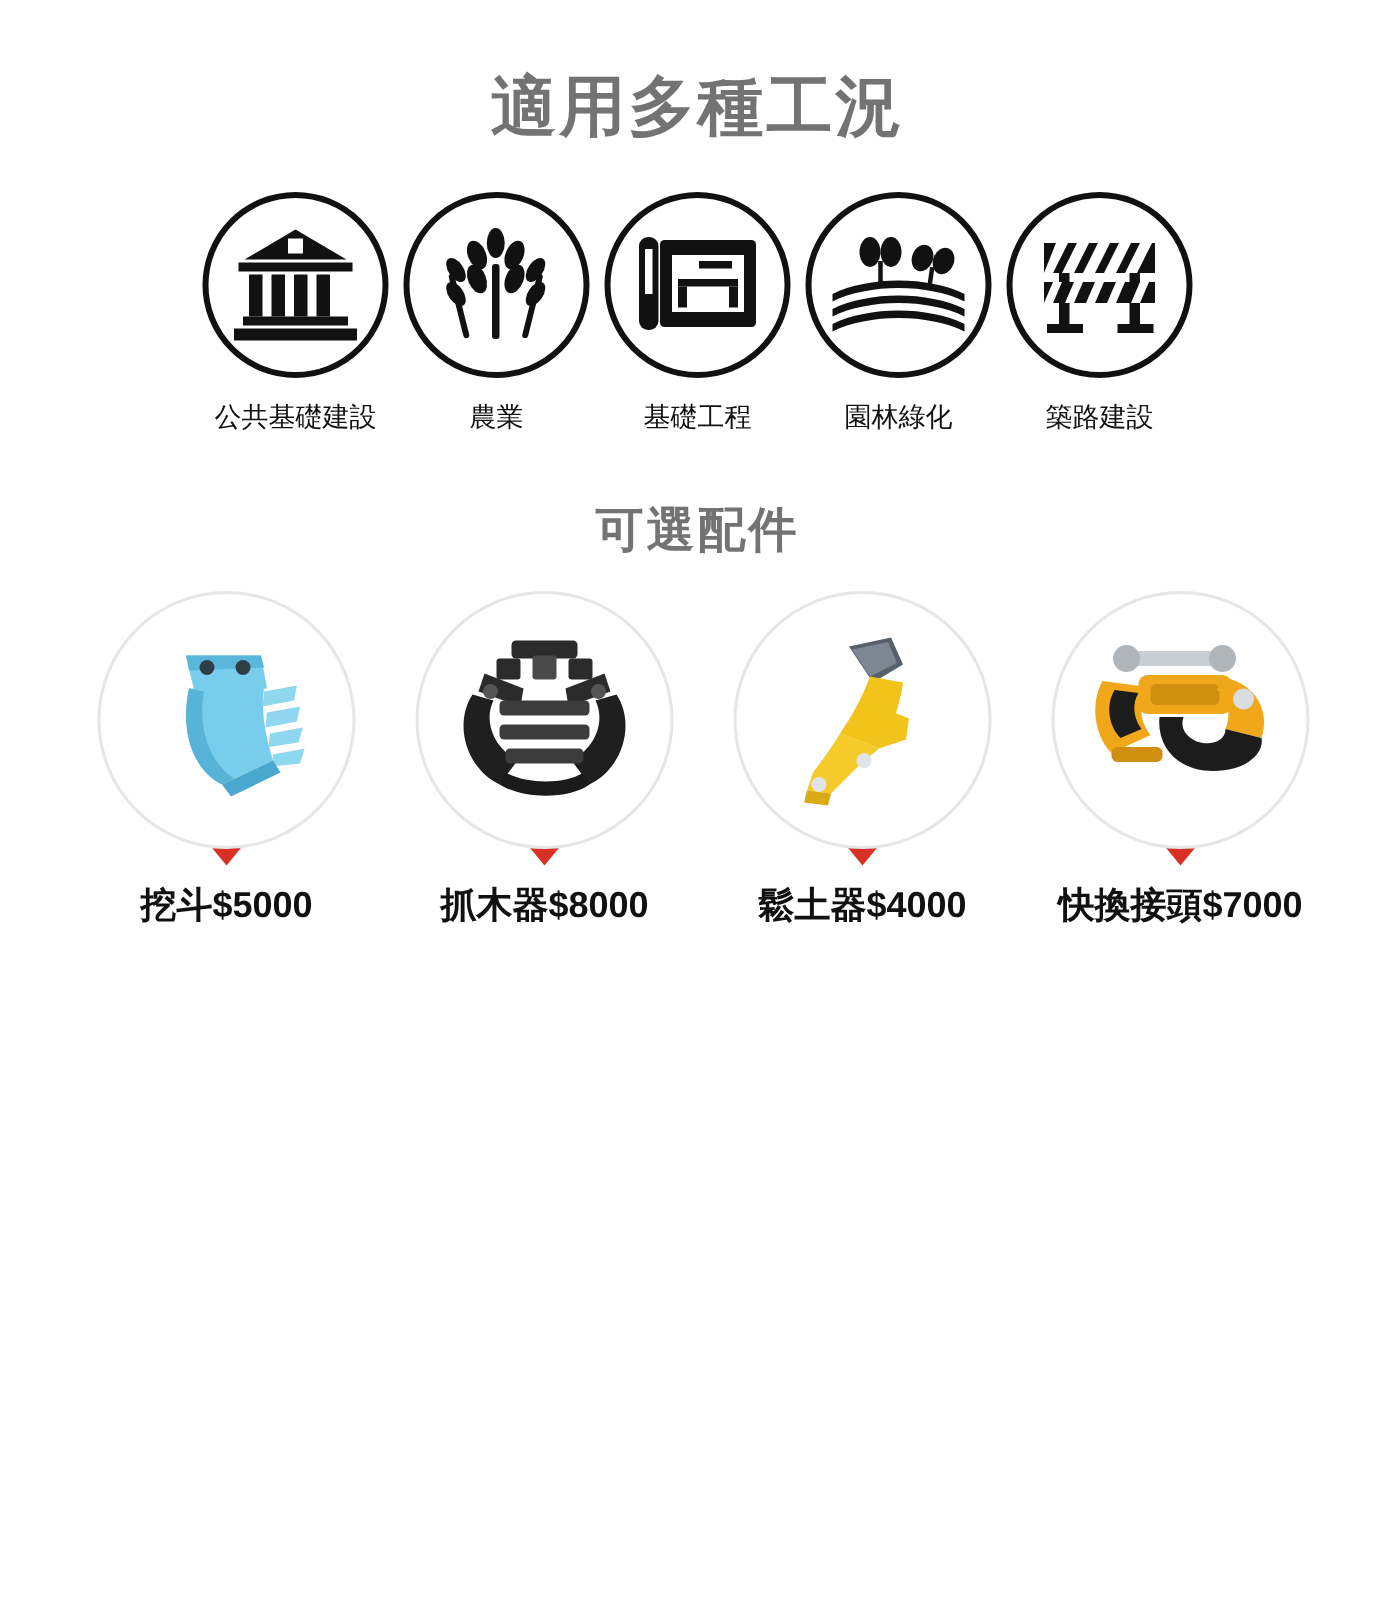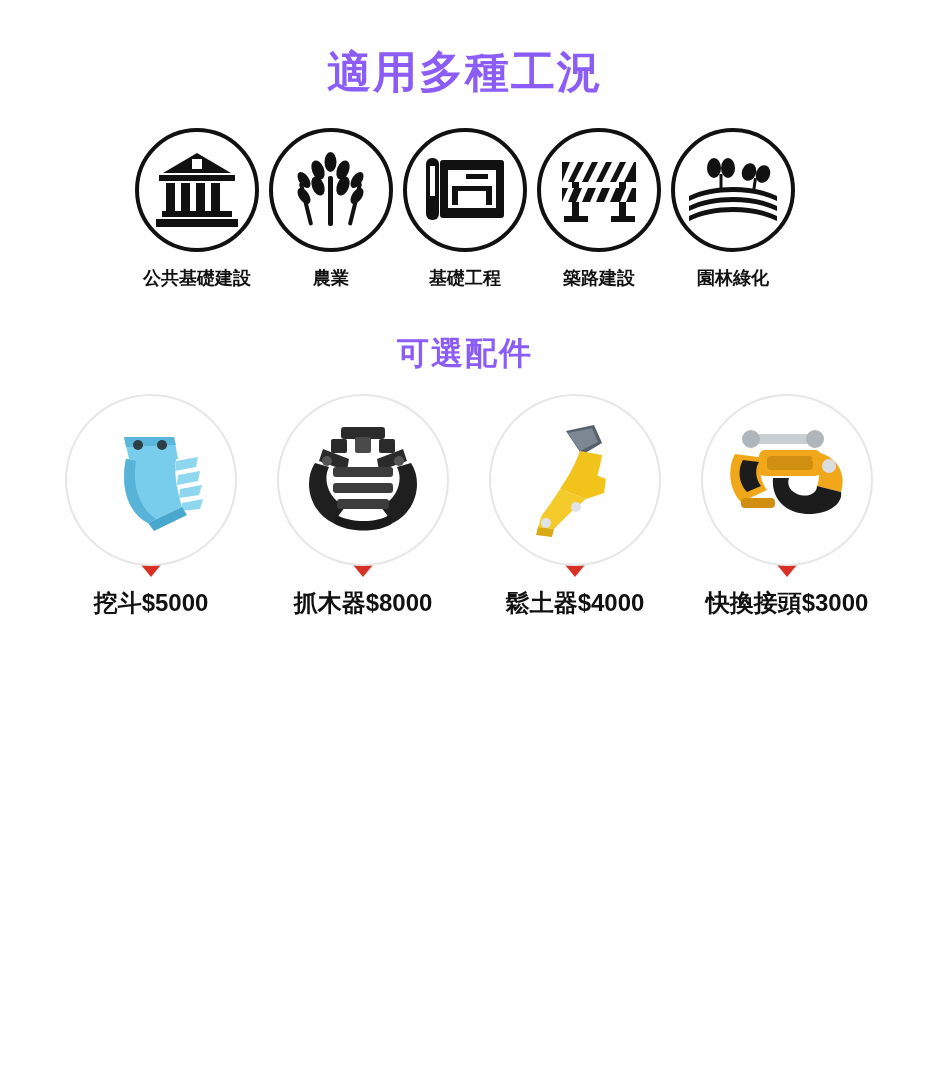--- a/index.html
+++ b/index.html
@@ -13,21 +13,21 @@
     font-family: "Liberation Sans", "DejaVu Sans", sans-serif;
     color: #111111;
     overflow: hidden;
     position: relative;
   }
 
   
   .section-title {
     text-align: center;
     font-weight: bold;
-    color: #8b5cf6;
+    color: #737373;
     letter-spacing: 2px;
   }
   #title-usecases {
     font-size: 44px;
     padding-top: 48px;
     line-height: 1.1;
   }
   #title-accessories {
     font-size: 32px;
     padding-top: 46px;
@@ -57,21 +57,21 @@
     display: flex;
     align-items: center;
     justify-content: center;
     box-sizing: border-box;
     background: #ffffff;
   }
   .usecase-circle svg { display: block; }
   .usecase-label {
     margin-top: 14px;
     font-size: 18px;
-    font-weight: bold;
+    font-weight: normal;
     color: #111111;
     white-space: nowrap;
   }
 
   
   .acc-row {
     display: flex;
     justify-content: center;
     align-items: flex-start;
   }
@@ -180,20 +180,39 @@
           <rect x="64" y="37" width="6" height="14"></rect>
           <rect x="44" y="20" width="22" height="5"></rect>
           <rect x="4" y="4" width="13" height="62" rx="6"></rect>
           <rect x="8" y="12" width="5" height="30" fill="#ffffff"></rect>
         </g>
       </svg>
     </div>
     <div class="usecase-label">基礎工程</div>
   </div>
 
+
+  <div class="usecase-item">
+    <div class="usecase-circle">
+      <svg width="92" height="68" viewBox="0 0 92 68">
+        <g fill="#111111">
+          <ellipse cx="27" cy="12" rx="7" ry="10"></ellipse>
+          <ellipse cx="41" cy="12" rx="7" ry="10"></ellipse>
+          <rect x="32.5" y="18" width="3" height="16"></rect>
+          <ellipse cx="62" cy="16" rx="7" ry="9" transform="rotate(20 62 16)"></ellipse>
+          <ellipse cx="76" cy="18" rx="7" ry="9" transform="rotate(20 76 18)"></ellipse>
+          <rect x="66" y="22" width="3" height="14" transform="rotate(8 67 29)"></rect>
+          <path d="M2 40 C26 28 66 28 90 40 L90 45 C66 33 26 33 2 45 Z"></path>
+          <path d="M2 50 C26 38 66 38 90 50 L90 55 C66 43 26 43 2 55 Z"></path>
+          <path d="M2 60 C26 48 66 48 90 60 L90 65 C66 53 26 53 2 65 Z"></path>
+        </g>
+      </svg>
+    </div>
+    <div class="usecase-label">園林綠化</div>
+  </div>
 
   <div class="usecase-item">
     <div class="usecase-circle">
       <svg width="86" height="72" viewBox="0 0 86 72">
         <g fill="#111111">
           <rect x="6" y="8" width="74" height="20"></rect>
           <rect x="6" y="34" width="74" height="14"></rect>
           <rect x="16" y="28" width="7" height="38"></rect>
           <rect x="63" y="28" width="7" height="38"></rect>
           <rect x="8" y="62" width="24" height="6"></rect>
@@ -209,39 +228,20 @@
             <path d="M40 34 L46 34 L40 48 L34 48 Z"></path>
             <path d="M54 34 L60 34 L54 48 L48 48 Z"></path>
             <path d="M70 34 L76 34 L70 48 L64 48 Z"></path>
           </g>
         </g>
       </svg>
     </div>
     <div class="usecase-label">築路建設</div>
   </div>
 
-  <div class="usecase-item">
-    <div class="usecase-circle">
-      <svg width="92" height="68" viewBox="0 0 92 68">
-        <g fill="#111111">
-          <ellipse cx="27" cy="12" rx="7" ry="10"></ellipse>
-          <ellipse cx="41" cy="12" rx="7" ry="10"></ellipse>
-          <rect x="32.5" y="18" width="3" height="16"></rect>
-          <ellipse cx="62" cy="16" rx="7" ry="9" transform="rotate(20 62 16)"></ellipse>
-          <ellipse cx="76" cy="18" rx="7" ry="9" transform="rotate(20 76 18)"></ellipse>
-          <rect x="66" y="22" width="3" height="14" transform="rotate(8 67 29)"></rect>
-          <path d="M2 40 C26 28 66 28 90 40 L90 45 C66 33 26 33 2 45 Z"></path>
-          <path d="M2 50 C26 38 66 38 90 50 L90 55 C66 43 26 43 2 55 Z"></path>
-          <path d="M2 60 C26 48 66 48 90 60 L90 65 C66 53 26 53 2 65 Z"></path>
-        </g>
-      </svg>
-    </div>
-    <div class="usecase-label">園林綠化</div>
-  </div>
-
 </div>
 
 <div class="section-title" id="title-accessories">可選配件</div>
 
 <div class="acc-row" id="acc-row-1">
 
   <div class="acc-item">
     <div class="acc-circle">
       <svg width="130" height="130" viewBox="0 0 130 130">
         <g>
@@ -319,21 +319,21 @@
           <rect x="46" y="30" width="62" height="26" rx="6" fill="#f0a81a"></rect>
           <rect x="54" y="36" width="46" height="14" rx="4" fill="#d08f10"></rect>
           <path d="M104 32 C124 36 134 54 128 72 L104 66 C108 56 106 44 98 40 Z" fill="#f0a81a"></path>
           <path d="M60 58 C58 78 72 94 96 94 C118 94 130 82 128 72 L104 66 C104 74 94 78 84 74 C76 70 74 64 76 58 Z" fill="#1c1c1c"></path>
           <circle cx="116" cy="46" r="7" fill="#d9dde1"></circle>
           <rect x="28" y="78" width="34" height="10" rx="4" fill="#d08f10"></rect>
         </g>
       </svg>
     </div>
     <div class="acc-pointer"></div>
-    <div class="acc-label">快換接頭$3000</div>
+    <div class="acc-label">快換接頭$7000</div>
   </div>
 
 </div>
 
 <div class="acc-row" id="acc-row-2">
 
 
 
 
 </div>

